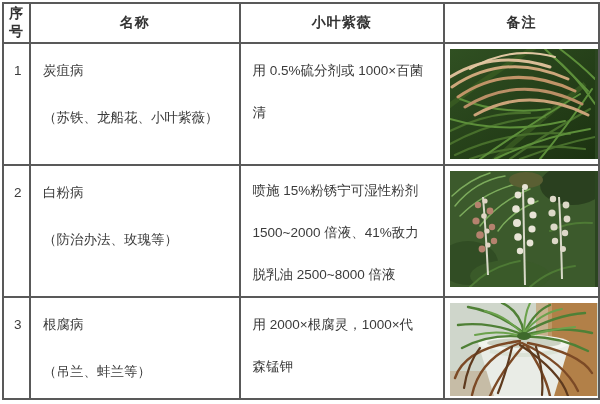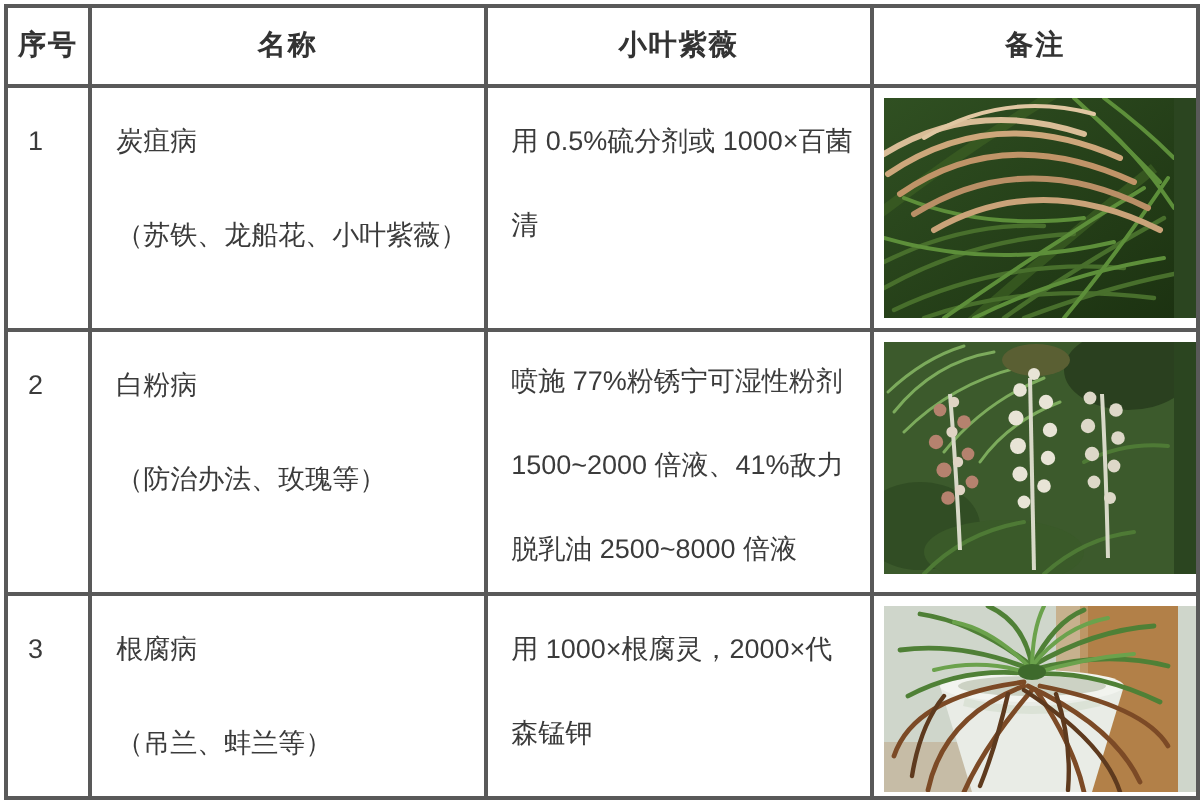--- a/index.html
+++ b/index.html
@@ -9,21 +9,21 @@
     color:#3b3b3b;
   }
   .tbl-wrap{position:absolute;left:2px;top:2px;}
   table{border-collapse:collapse;table-layout:fixed;}
   th,td{border:2px solid #595959;padding:0;vertical-align:top;overflow:hidden;}
   th{
     height:38px;font-size:14px;font-weight:bold;color:#333333;
     text-align:center;vertical-align:middle;letter-spacing:1px;border-radius:14px;
   }
   td{font-size:13.5px;}
-  .cell{padding:6px 8px 0 12px;}
+  .cell{padding:6px 20px 0 12px;}
   .num-cell{padding:6px 6px 0 10px;}
   p.line{margin:0;line-height:42px;white-space:nowrap;}
   p.gap{margin-top:5px;}
   .photo{margin:5px 0 0 5px;background:#2b4520;}
   .photo svg{display:block;}
   .r1{height:120px;}
   .r2{height:126px;}
   .r3{height:102px;}
 </style>
 </head>
@@ -115,21 +115,21 @@
             </div>
     </td>
     <td>
       <div class="cell">
         <p class="line">白粉病</p>
         <p class="line gap">（防治办法、玫瑰等）</p>
       </div>
     </td>
     <td>
       <div class="cell" style="padding-top:4px">
-        <p class="line">喷施 77%粉锈宁可湿性粉剂</p>
+        <p class="line">喷施 15%粉锈宁可湿性粉剂</p>
         <p class="line">1500~2000 倍液、41%敌力</p>
         <p class="line">脱乳油 2500~8000 倍液</p>
       </div>
     </td>
     <td>
       <div class="photo" role="img" aria-label="小叶紫薇花穗照片（白粉病白色粉状症状）">
         <svg width="145" height="116" viewBox="0 0 145 116">
           <rect width="145" height="116" fill="#3c5a2c"></rect>
           <ellipse cx="122" cy="14" rx="32" ry="20" fill="#2a401f"></ellipse>
           <ellipse cx="18" cy="92" rx="30" ry="22" fill="#314d24"></ellipse>
@@ -201,21 +201,21 @@
             </div>
     </td>
     <td>
       <div class="cell">
         <p class="line">根腐病</p>
         <p class="line gap">（吊兰、蚌兰等）</p>
       </div>
     </td>
     <td>
       <div class="cell">
-        <p class="line">用 1000×根腐灵，2000×代</p>
+        <p class="line">用 2000×根腐灵，1000×代</p>
         <p class="line">森锰钾</p>
       </div>
     </td>
     <td>
       <div class="photo" style="background:#cfd6cb" role="img" aria-label="盆栽吊兰照片（叶片枯褐的根腐病症状）">
         <svg width="147" height="93" viewBox="0 0 147 93">
           <rect width="147" height="93" fill="#cfd6cb"></rect>
           <rect x="98" y="0" width="49" height="93" fill="#b28048"></rect>
           <rect x="86" y="0" width="16" height="93" fill="#c3a173" opacity="0.7"></rect>
           <rect x="0" y="68" width="100" height="25" fill="#c6bca6"></rect>

